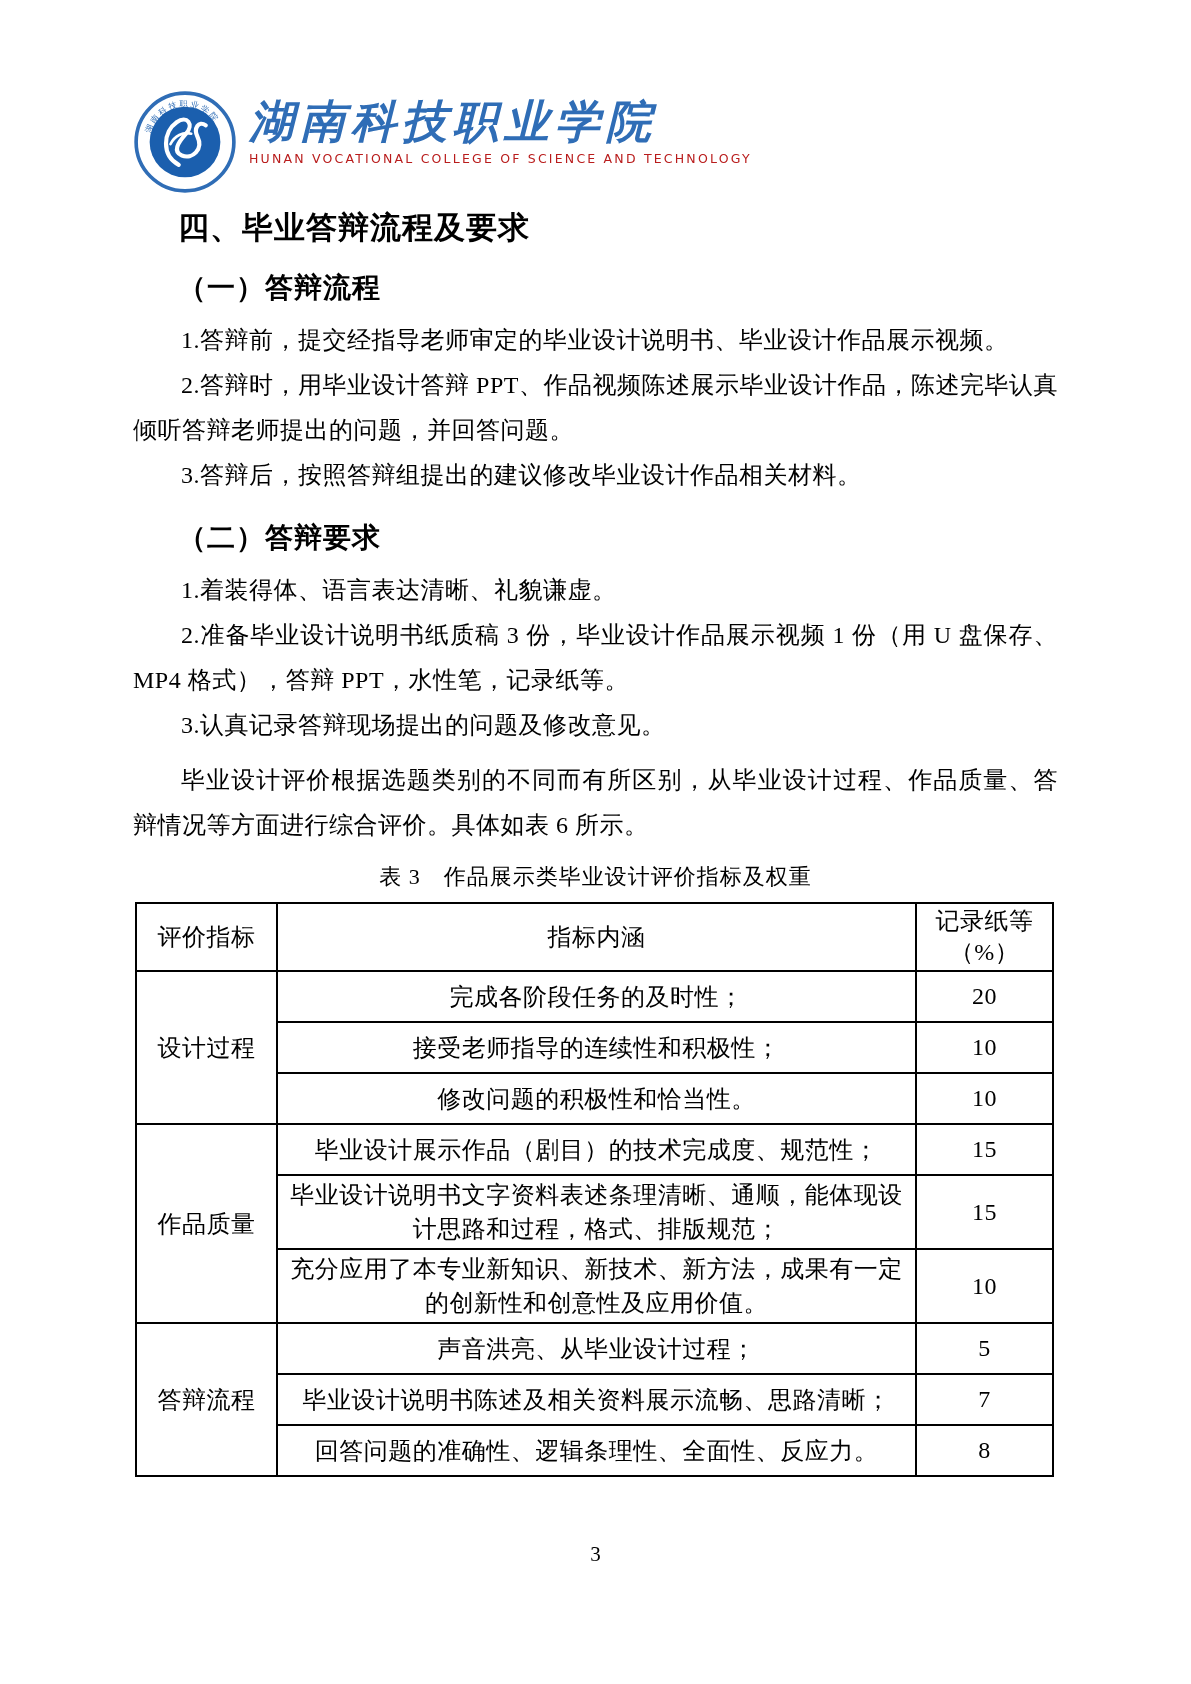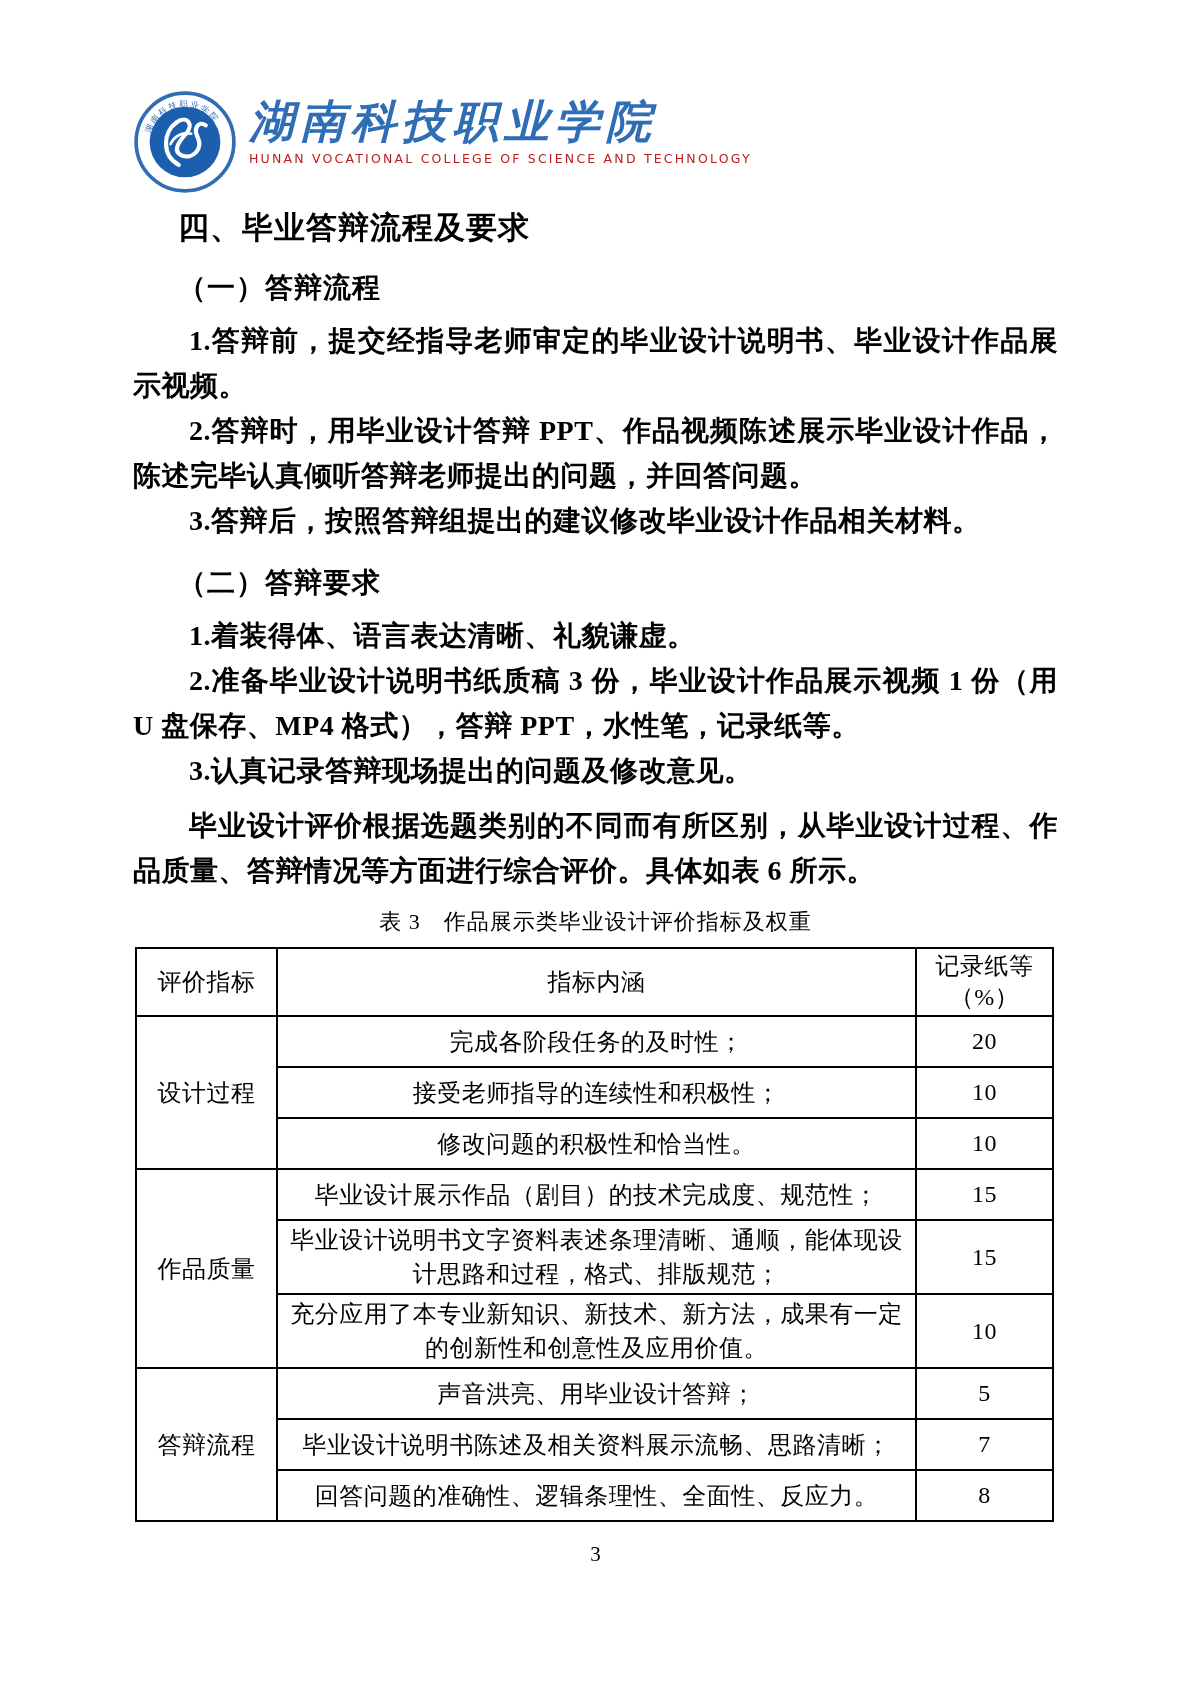--- a/index.html
+++ b/index.html
@@ -54,26 +54,25 @@
     font-size: 28px;
     line-height: 36px;
     margin: 24px 0 12px 45px;
     letter-spacing: 1px;
   }
   .h-sub.second { margin-top: 22px; }
   .h-num.second { margin-top: 22px; }
 
   
   .para {
-    font-size: 28px;
+    font-size: 24px;
     line-height: 45px;
     text-indent: 2em;
     text-align: justify;
     letter-spacing: 0.5px;
-    font-weight: bold;
   }
   .intro { margin-top: 10px; }
 
   
   .tbl-caption {
     text-align: center;
     font-size: 22px;
     line-height: 30px;
     margin: 14px 0 10px 0;
     letter-spacing: 1px;
@@ -190,21 +189,21 @@
           <td class="content-cell">毕业设计说明书文字资料表述条理清晰、通顺，能体现设计思路和过程，格式、排版规范；</td>
           <td>15</td>
         </tr>
         <tr class="r-d">
           <td class="content-cell">充分应用了本专业新知识、新技术、新方法，成果有一定的创新性和创意性及应用价值。</td>
           <td>10</td>
         </tr>
 
         <tr class="r-s">
           <td rowspan="3">答辩流程</td>
-          <td class="content-cell">声音洪亮、用毕业设计答辩；</td>
+          <td class="content-cell">声音洪亮、从毕业设计过程；</td>
           <td>5</td>
         </tr>
         <tr class="r-s">
           <td class="content-cell">毕业设计说明书陈述及相关资料展示流畅、思路清晰；</td>
           <td>7</td>
         </tr>
         <tr class="r-s">
           <td class="content-cell">回答问题的准确性、逻辑条理性、全面性、反应力。</td>
           <td>8</td>
         </tr>

